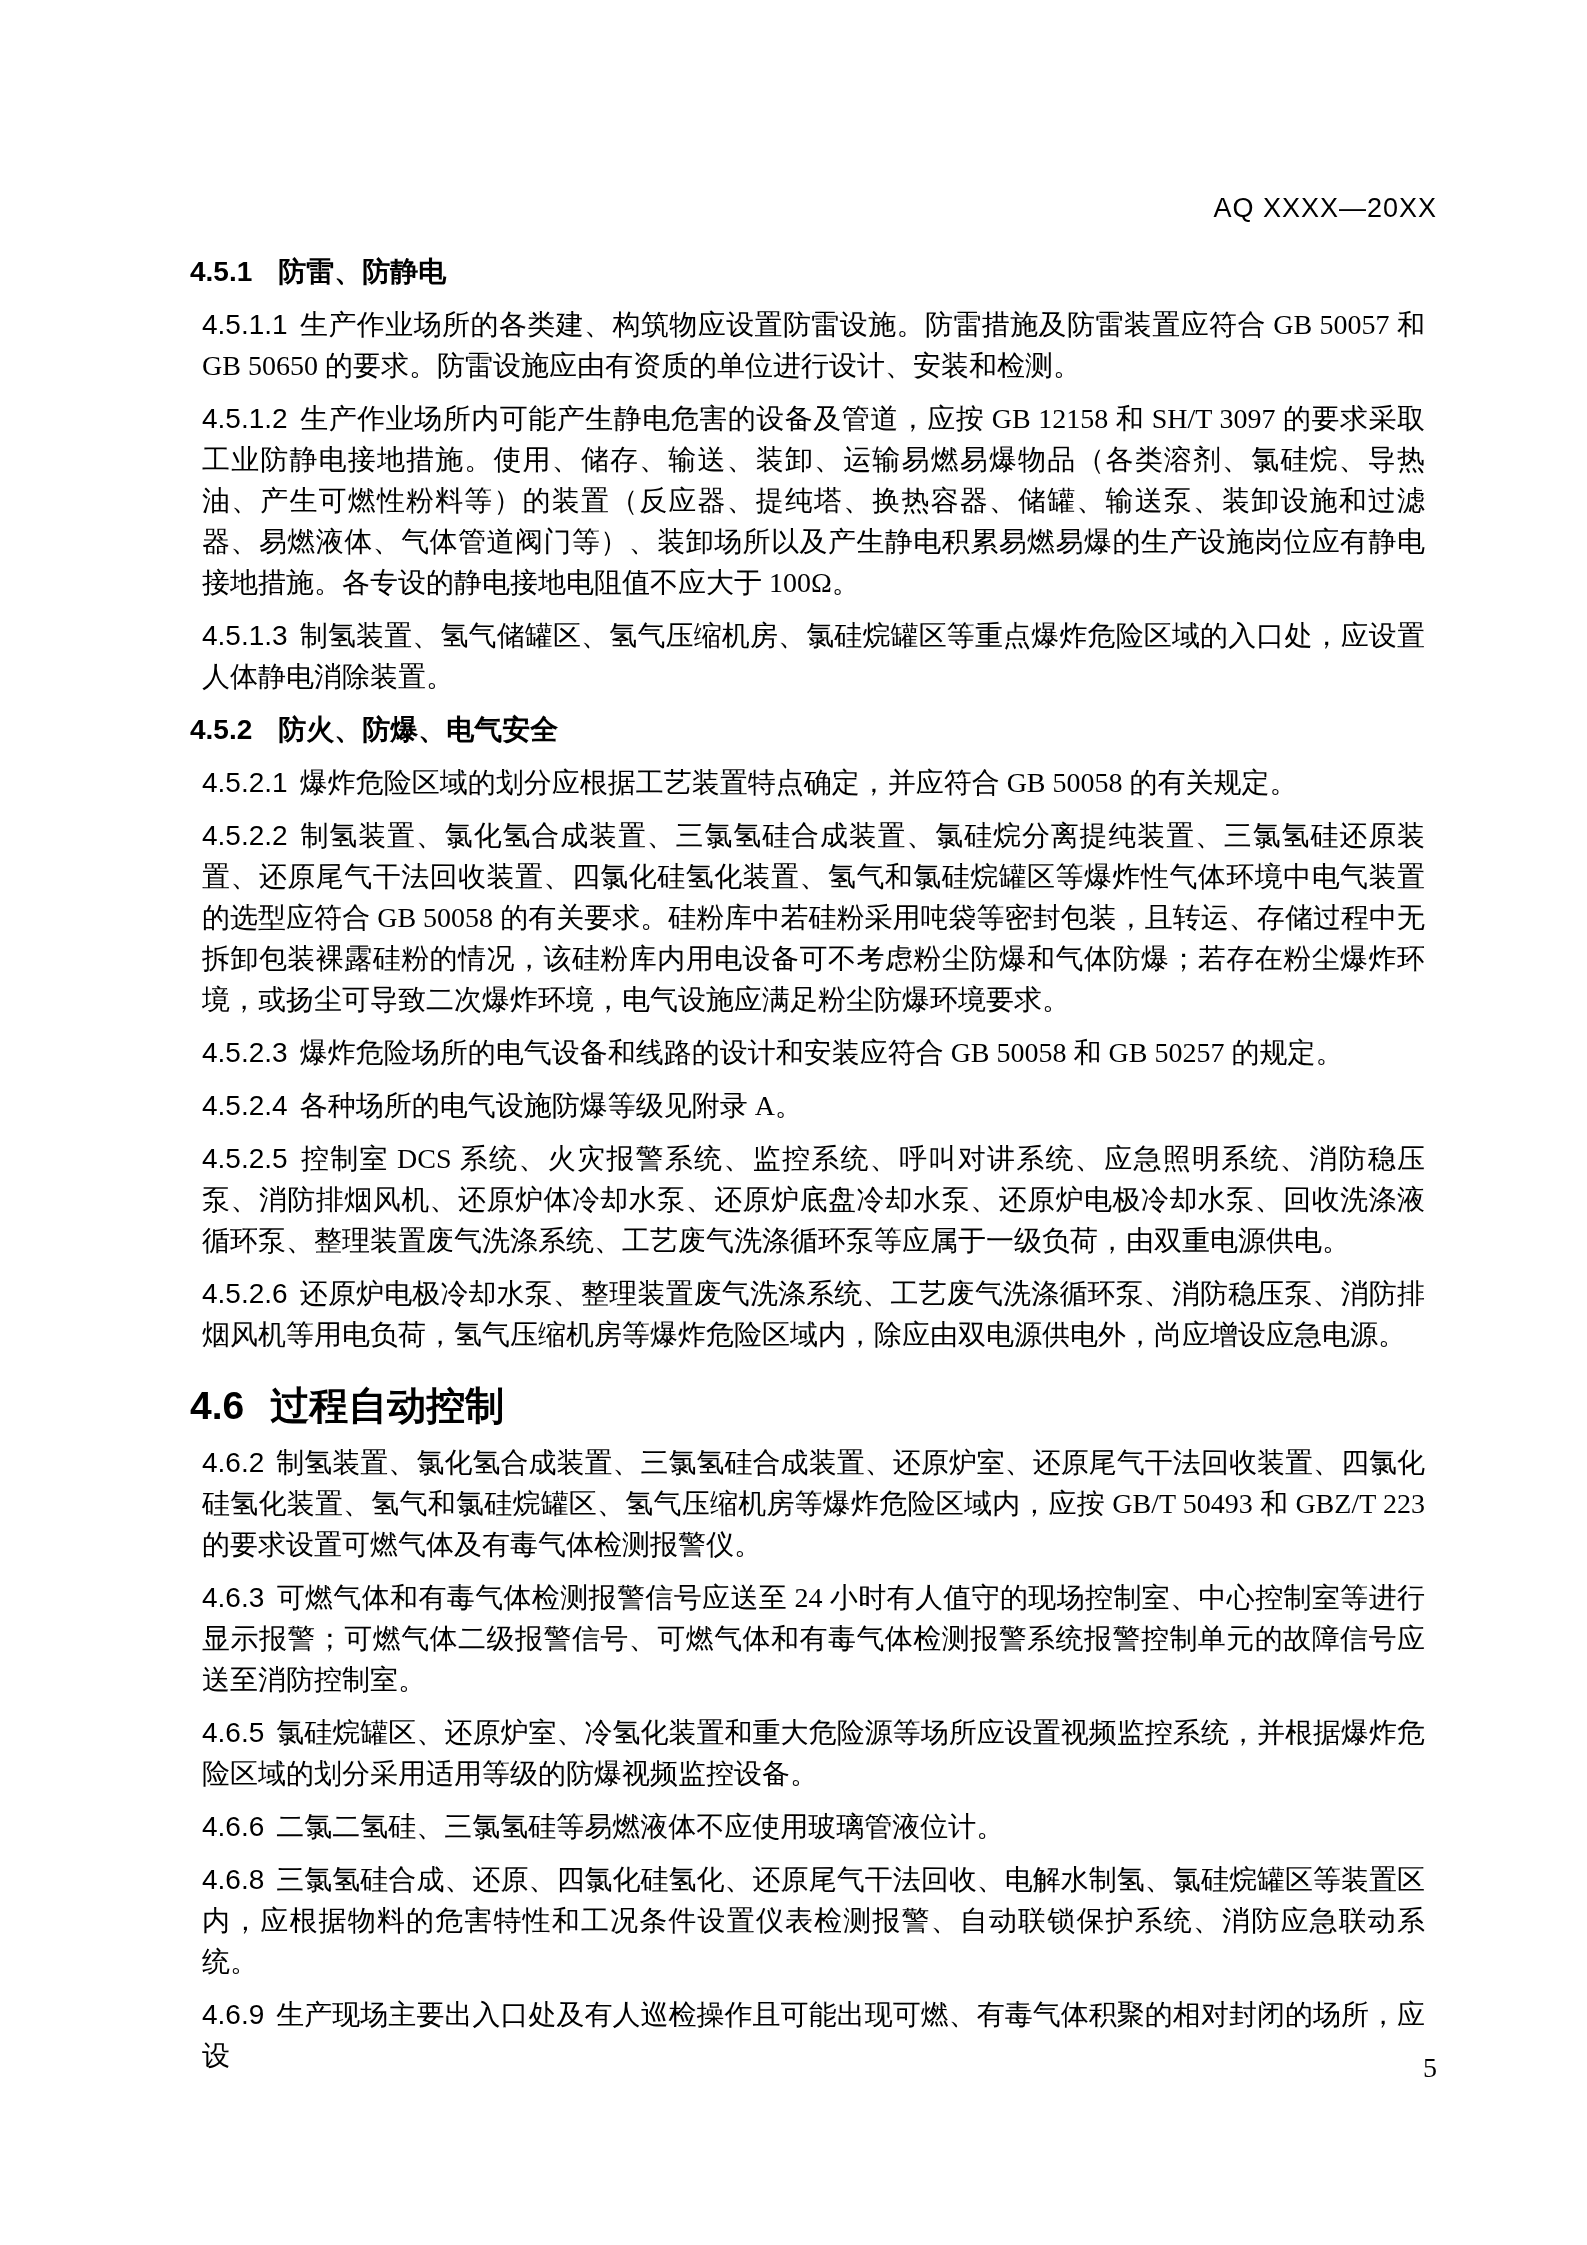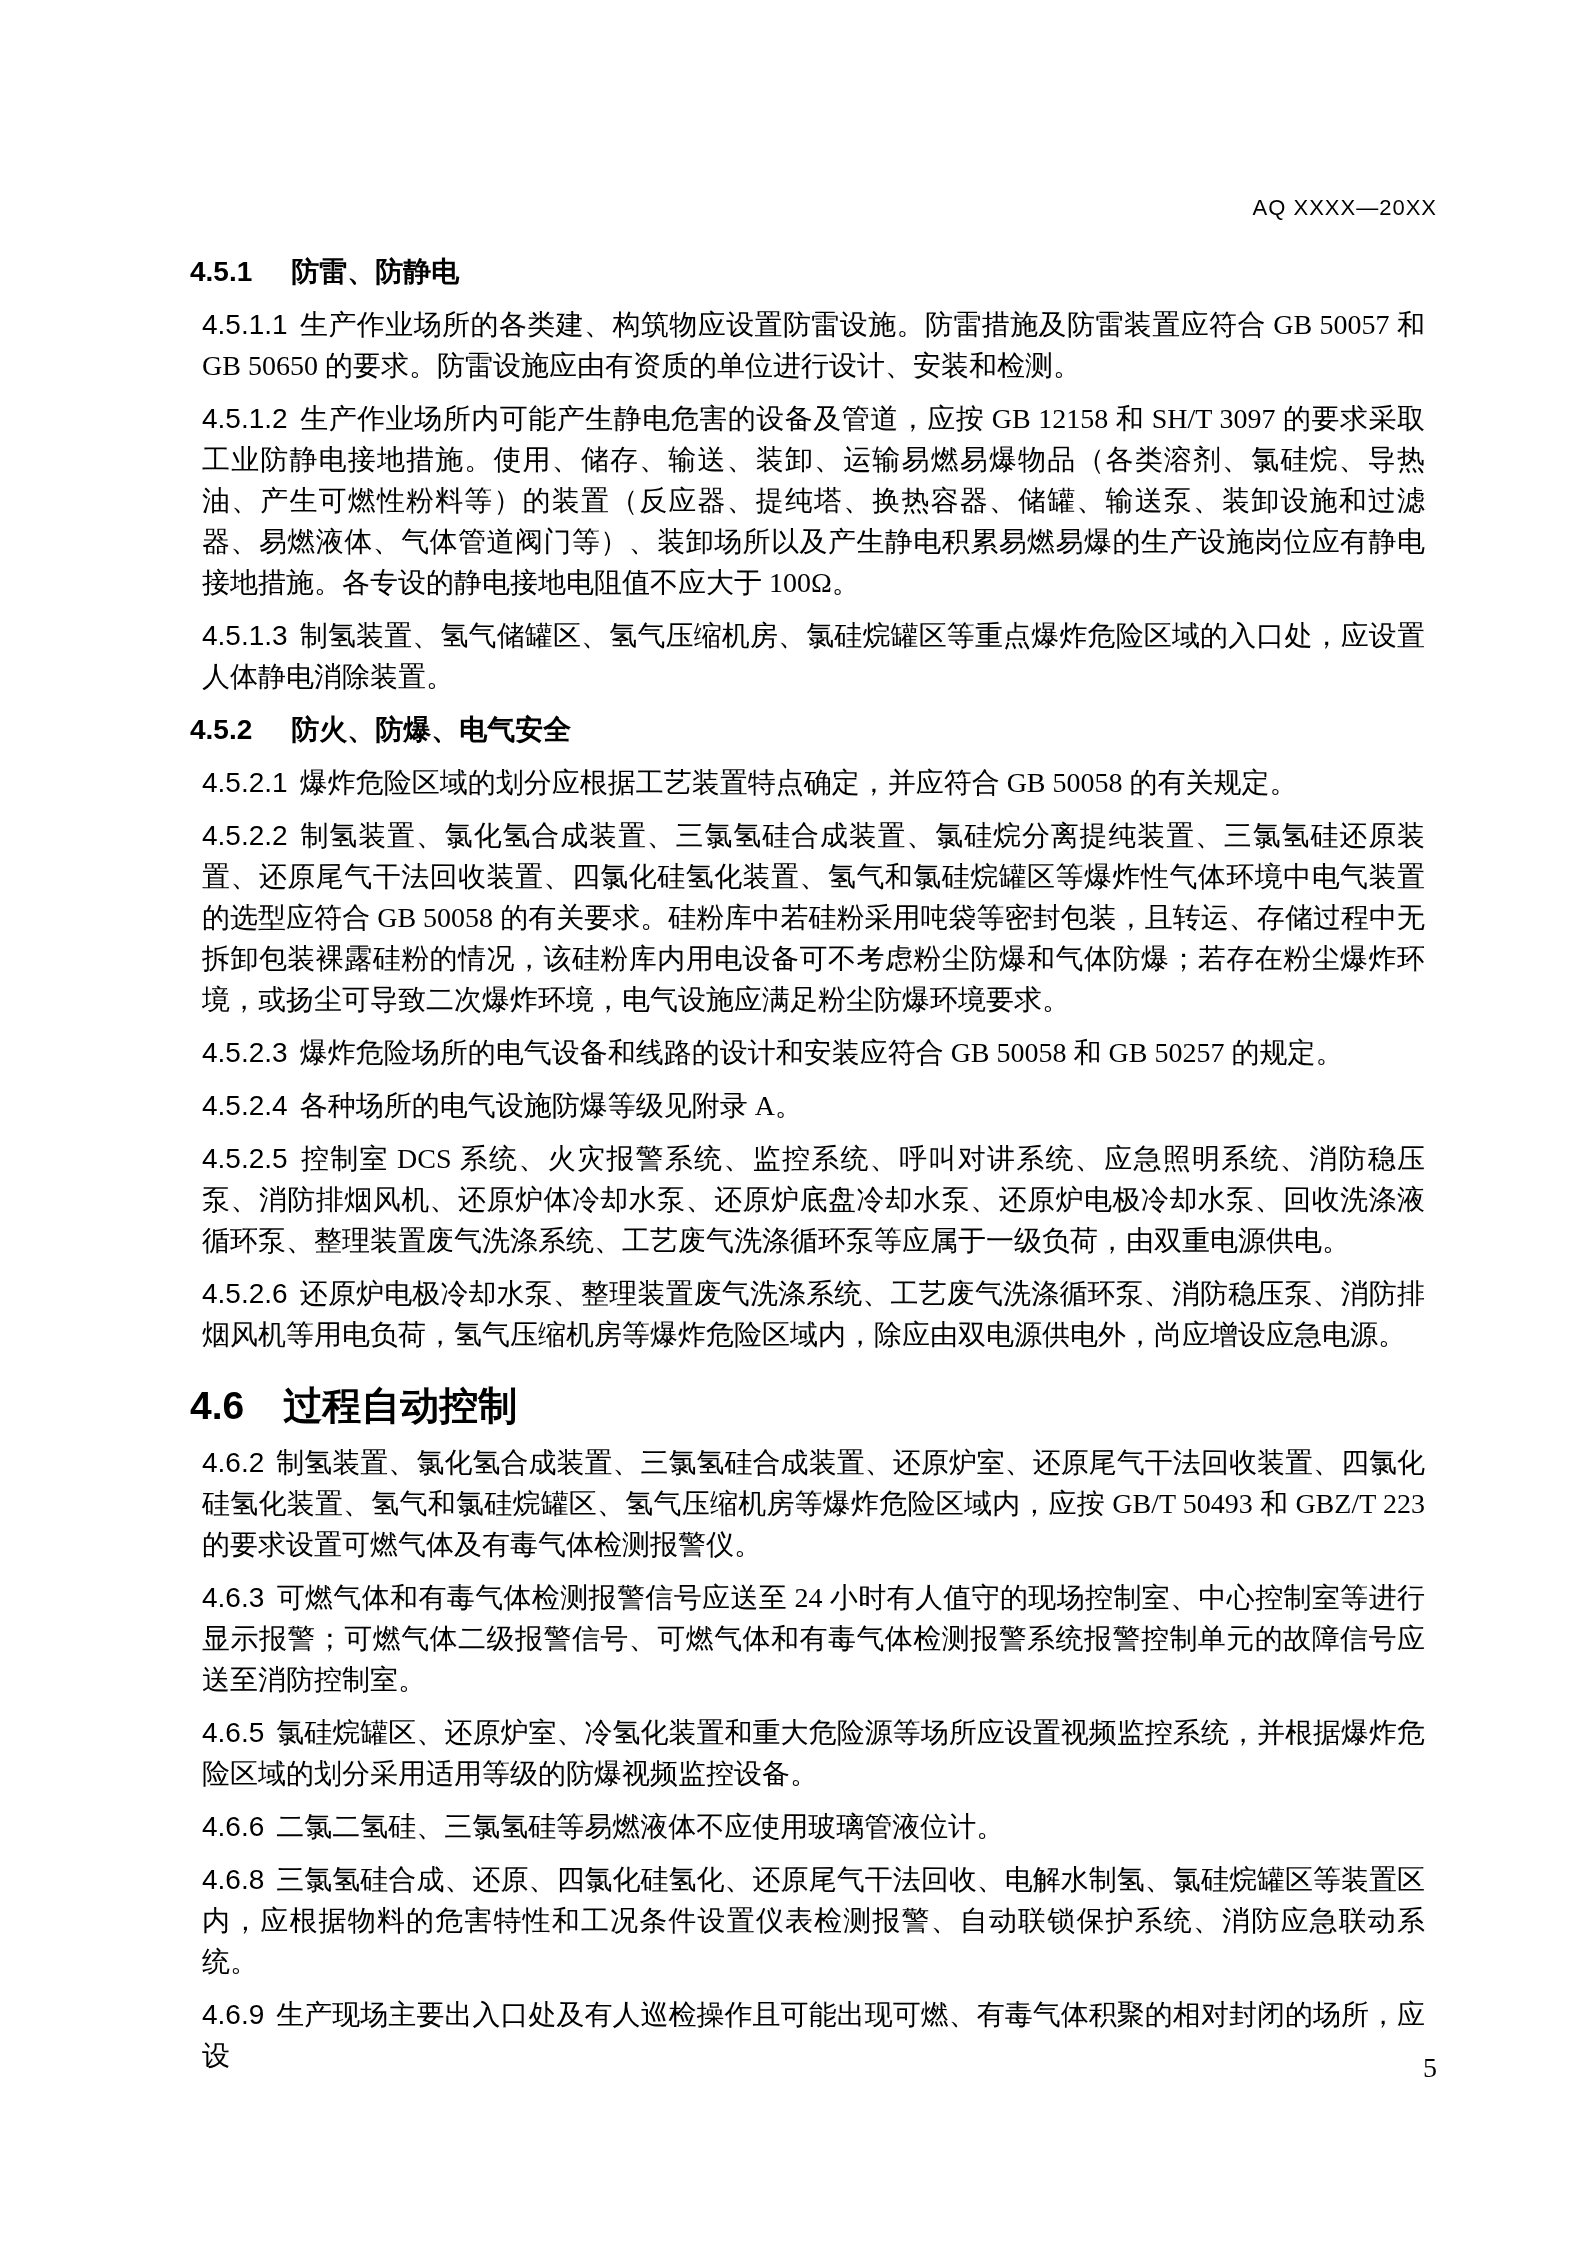--- a/index.html
+++ b/index.html
@@ -10,33 +10,33 @@
     position: relative; overflow: hidden;
   }
   .page {
     position: absolute; inset: 0;
     padding: 193px 150px 0 190px;
     box-sizing: border-box;
   }
   .header-row {
     text-align: right;
     font-family: "Liberation Sans", "DejaVu Sans", sans-serif;
-    font-size: 22px; line-height: 30px; letter-spacing: 1px;
+    font-size: 27px; line-height: 30px; letter-spacing: 1px;
   }
   .doc-body {
     margin-top: 28px;
     font-size: 28px; line-height: 41px;
     text-align: justify;
   }
   .sec-heading {
     font-family: "Liberation Sans", "DejaVu Sans", sans-serif;
     font-weight: bold; font-size: 28px; line-height: 41px;
     margin: 4px 0 0 0; text-align: left;
   }
-  .sec-heading .hnum { margin-right: 39px; }
+  .sec-heading .hnum { margin-right: 26px; }
   .sec-heading.lg { font-size: 39px; margin: 30px 0 16px 0; }
   .clause { margin: 12px; }
   .cnum {
     font-family: "Liberation Sans", "DejaVu Sans", sans-serif;
     margin-right: 12px; white-space: nowrap;
   }
   .page-number {
     position: absolute; right: 150px; top: 2052px;
     font-size: 28px;
     font-family: "Liberation Serif", "DejaVu Serif", serif;

